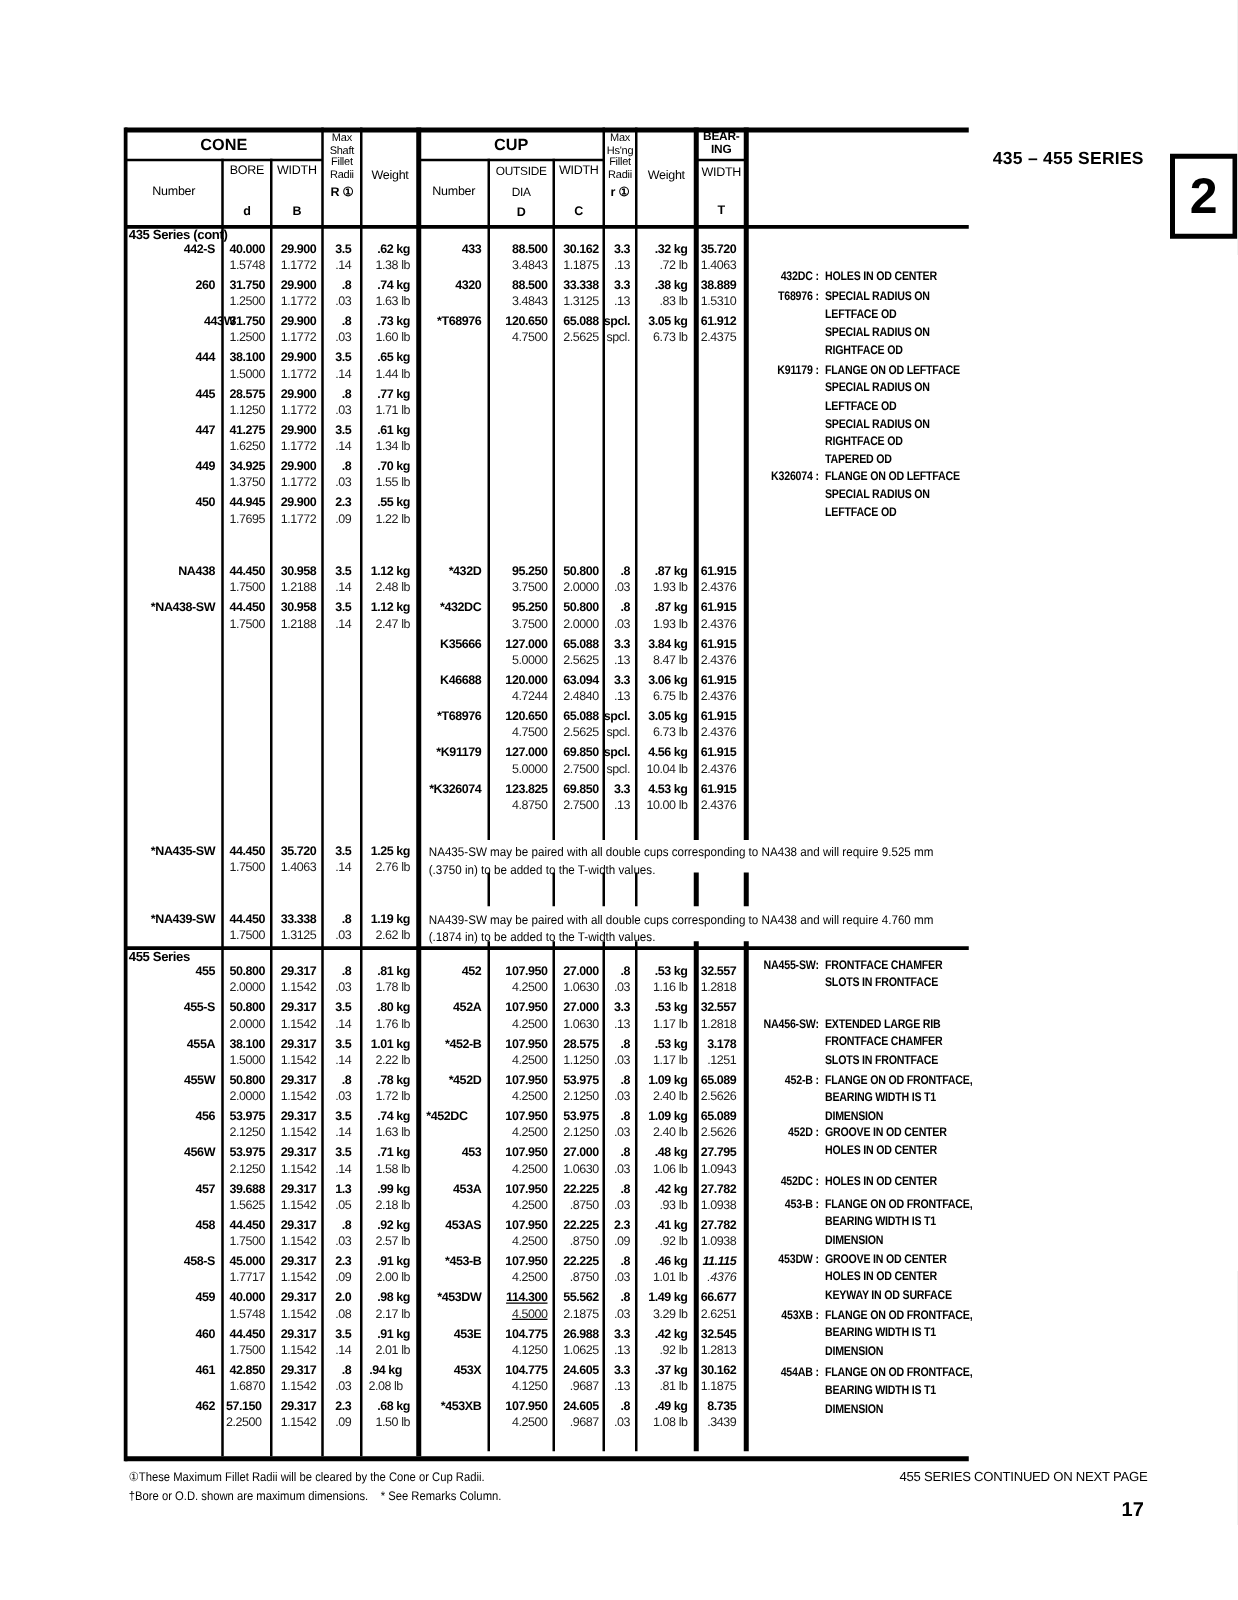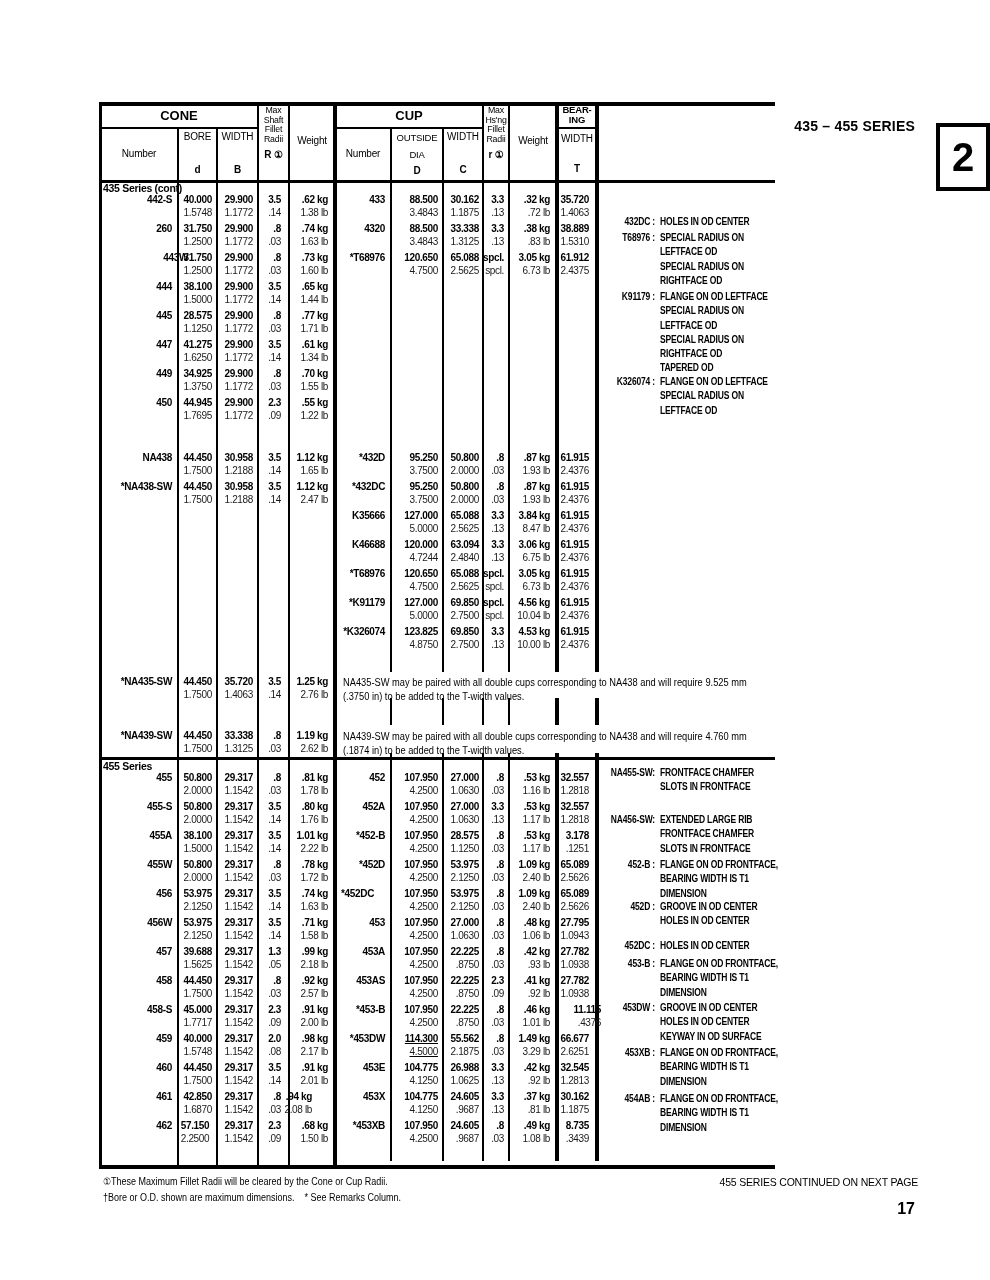--- a/index.html
+++ b/index.html
@@ -370,21 +370,21 @@
       <div class="cell" style="left: 117px; top: 349px; width: 36px;">
         <div class="m">30.958</div>
         <div class="i">1.2188</div>
       </div>
       <div class="cell" style="left: 158px; top: 349px; width: 23px;">
         <div class="m">3.5</div>
         <div class="i">.14</div>
       </div>
       <div class="cell" style="left: 189px; top: 349px; width: 39px;">
         <div class="m">1.12 kg</div>
-        <div class="i">1.65 lb</div>
+        <div class="i">2.48 lb</div>
       </div>
       <div class="cell" style="left: 235px; top: 349px; width: 50px;">
         <div class="m">*432D</div>
         <div class="i"></div>
       </div>
       <div class="cell" style="left: 291px; top: 349px; width: 47px;">
         <div class="m">95.250</div>
         <div class="i">3.7500</div>
       </div>
       <div class="cell" style="left: 343px; top: 349px; width: 36px;">
@@ -1000,21 +1000,21 @@
         <div class="i">.8750</div>
       </div>
       <div class="cell" style="left: 383px; top: 901px; width: 21px;">
         <div class="m">.8</div>
         <div class="i">.03</div>
       </div>
       <div class="cell" style="left: 409px; top: 901px; width: 41px;">
         <div class="m">.46 kg</div>
         <div class="i">1.01 lb</div>
       </div>
-      <div class="cell" style="left: 469px; top: 901px; width: 32px;">
+      <div class="cell" style="left: 457px; top: 901px; width: 32px; font-style: italic;">
         <div class="m">11.115</div>
         <div class="i">.4376</div>
       </div>
       <div class="cell" style="left: 0px; top: 930px; width: 72px;">
         <div class="m">459</div>
         <div class="i"></div>
       </div>
       <div class="cell" style="left: 78px; top: 930px; width: 34px;">
         <div class="m">40.000</div>
         <div class="i">1.5748</div>
@@ -1108,21 +1108,21 @@
         <div class="i">1.6870</div>
       </div>
       <div class="cell" style="left: 117px; top: 988px; width: 36px;">
         <div class="m">29.317</div>
         <div class="i">1.1542</div>
       </div>
       <div class="cell" style="left: 158px; top: 988px; width: 23px;">
         <div class="m">.8</div>
         <div class="i">.03</div>
       </div>
-      <div class="cell" style="left: 173px; top: 988px; width: 39px;">
+      <div class="cell" style="left: 189px; top: 988px; width: 39px; text-align: center;">
         <div class="m">.94 kg</div>
         <div class="i">2.08 lb</div>
       </div>
       <div class="cell" style="left: 235px; top: 988px; width: 50px;">
         <div class="m">453X</div>
         <div class="i"></div>
       </div>
       <div class="cell" style="left: 291px; top: 988px; width: 47px;">
         <div class="m">104.775</div>
         <div class="i">4.1250</div>

